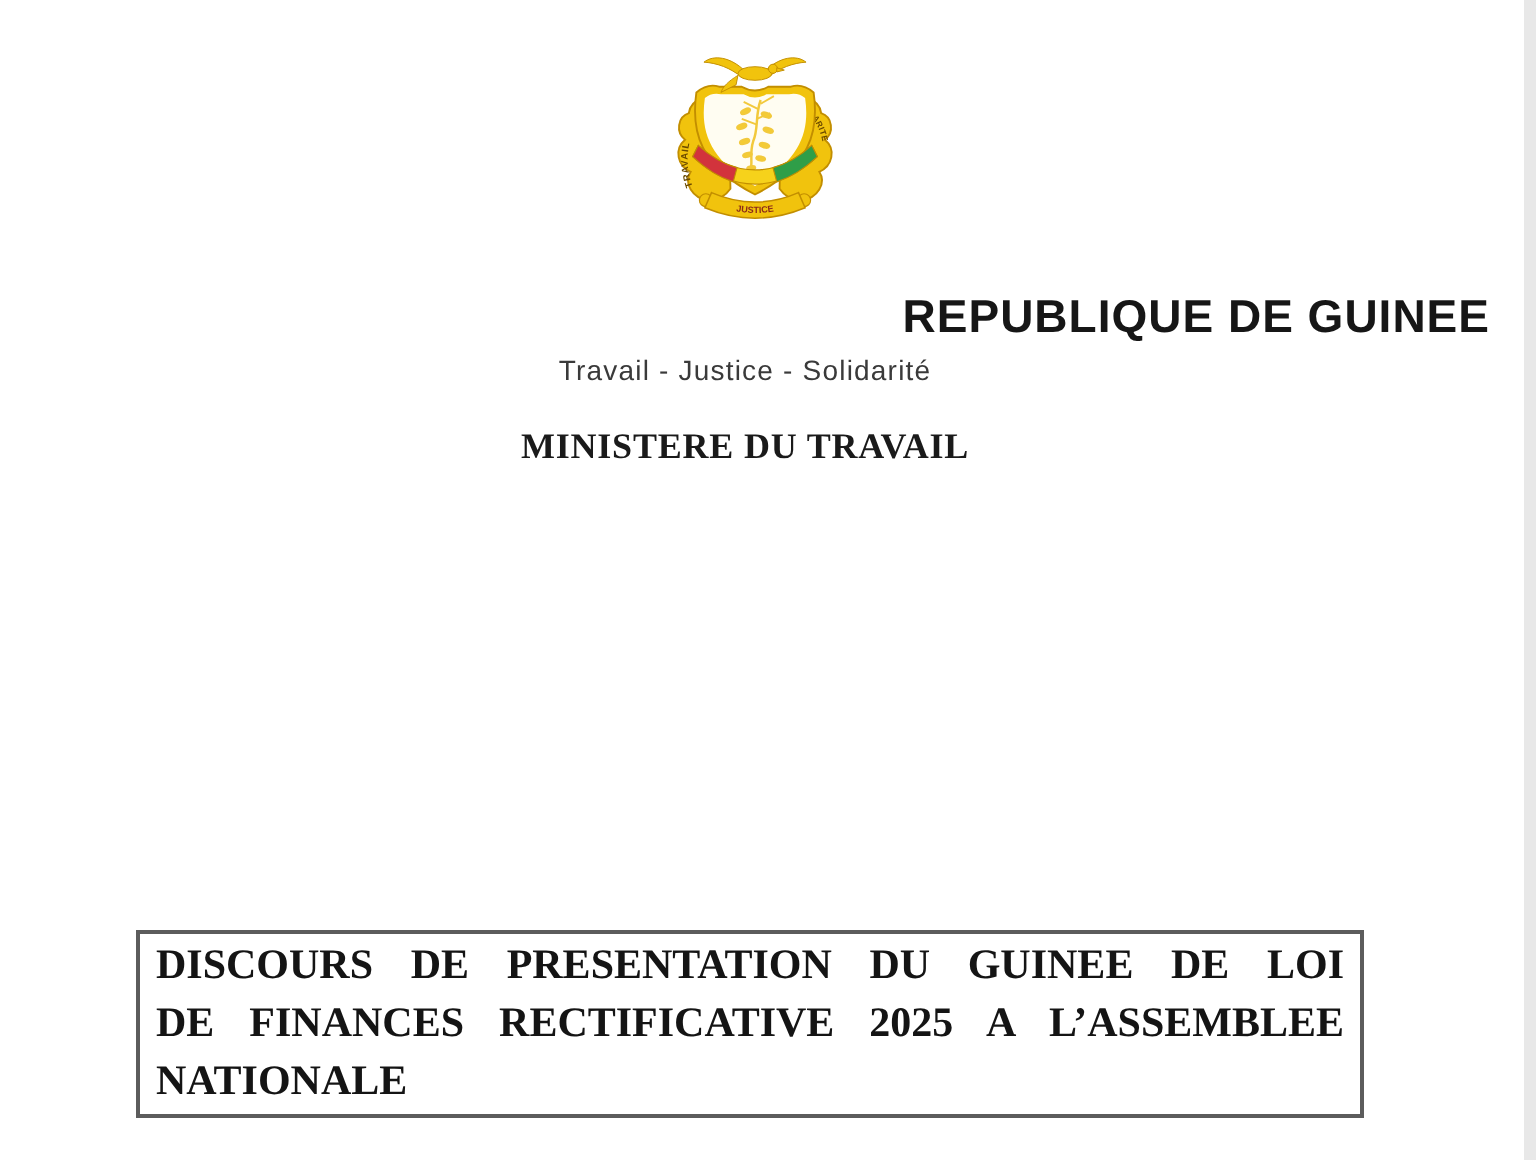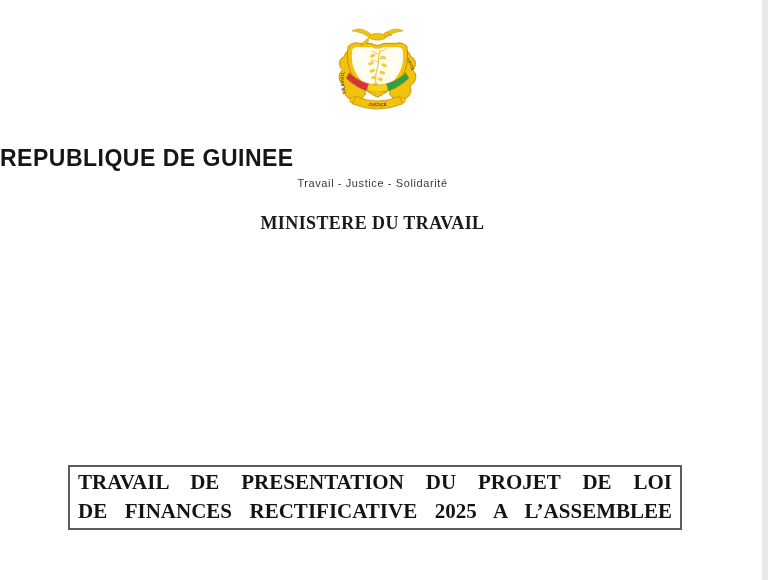--- a/index.html
+++ b/index.html
@@ -20,26 +20,26 @@
     position: absolute;
     left: 330px; top: 15px;
     width: 95px; height: 104px;
   }
   .republic-title {
     position: absolute;
     top: 145px; left: 0; width: 745px;
     font-size: 23px; font-weight: bold;
     letter-spacing: 0.5px;
     color: #161616;
-    text-align: left;
+    text-align: right;
   }
   .motto {
     position: absolute;
     top: 177px; left: 0; width: 745px;
-    font-size: 11px;
+    font-size: 14px;
     letter-spacing: 0.6px;
     color: #3a3a3a;
     text-align: center;
   }
   .ministry {
     position: absolute;
     top: 213px; left: 0; width: 745px;
     font-family: "Liberation Serif", "DejaVu Serif", serif;
     font-size: 18px; font-weight: bold;
     letter-spacing: 0.4px;
@@ -127,18 +127,19 @@
     <text font-size="4.8" font-weight="bold" fill="#8A2A1A" text-anchor="middle">
       <textPath href="#coa-arc-bottom" startOffset="50%">JUSTICE</textPath>
     </text>
   </svg>
 
   <div class="republic-title">REPUBLIQUE DE GUINEE</div>
   <div class="motto">Travail - Justice - Solidarité</div>
   <div class="ministry">MINISTERE DU TRAVAIL</div>
 
   <div class="title-box">
-    <div class="title-line">TRAVAIL DE PRESENTATION DU PROJET DE LOI</div>
+    <div class="title-line">DISCOURS DE PRESENTATION DU GUINEE DE LOI</div>
     <div class="title-line">DE FINANCES RECTIFICATIVE 2025 A L’ASSEMBLEE</div>
+    <div class="title-line last">NATIONALE</div>
   </div>
 
   <div class="edge-strip"></div>
 </div>
 
 </body></html>

